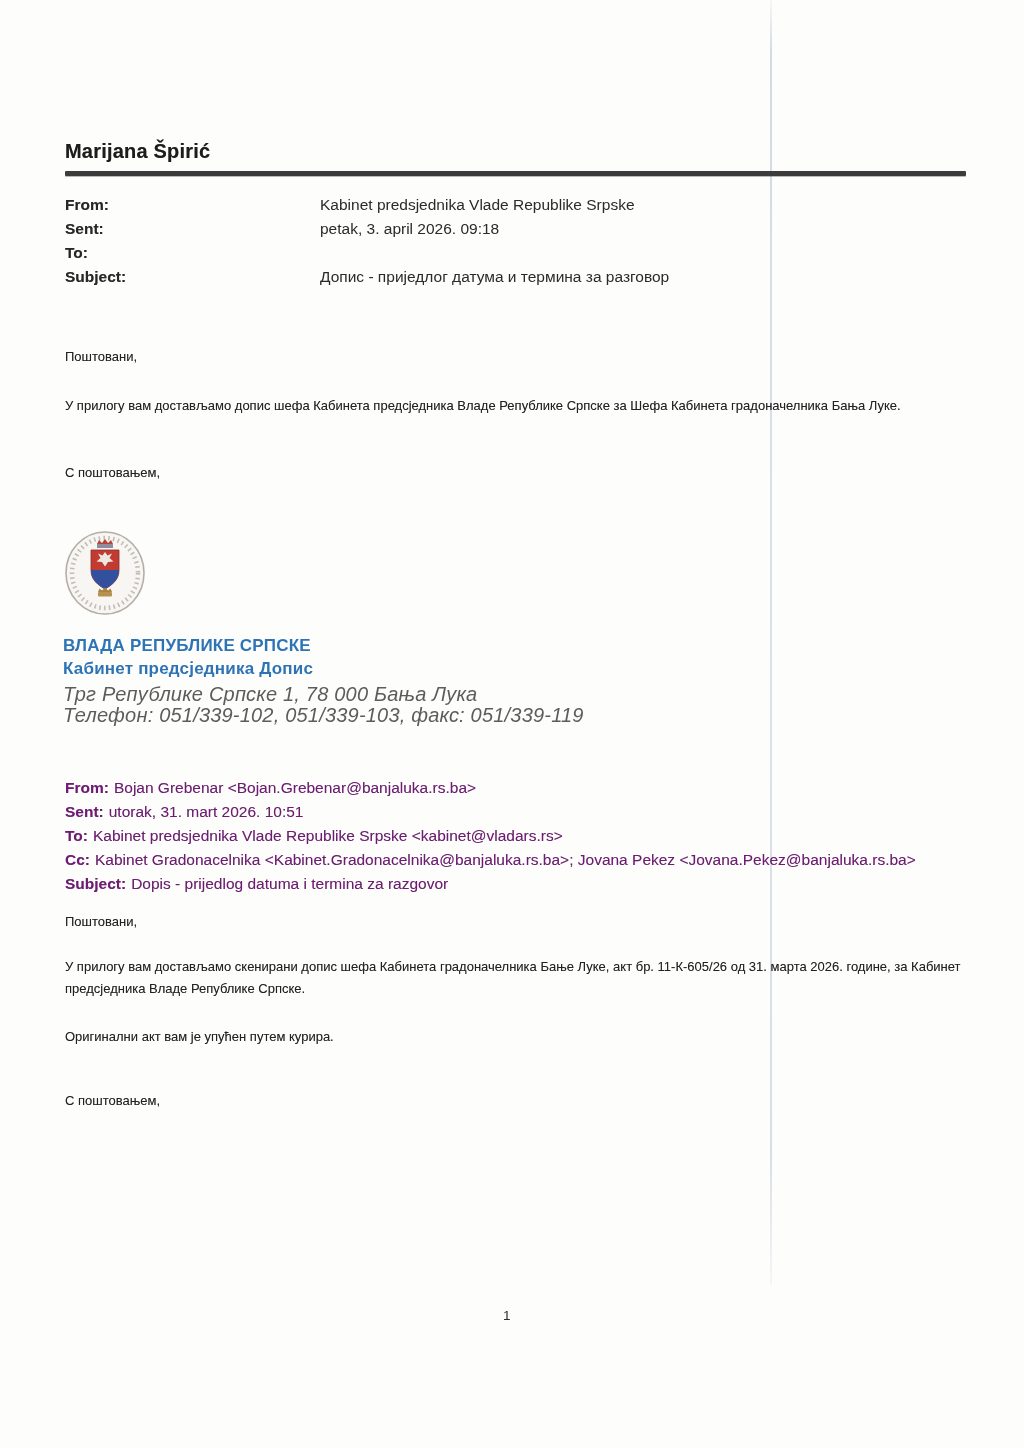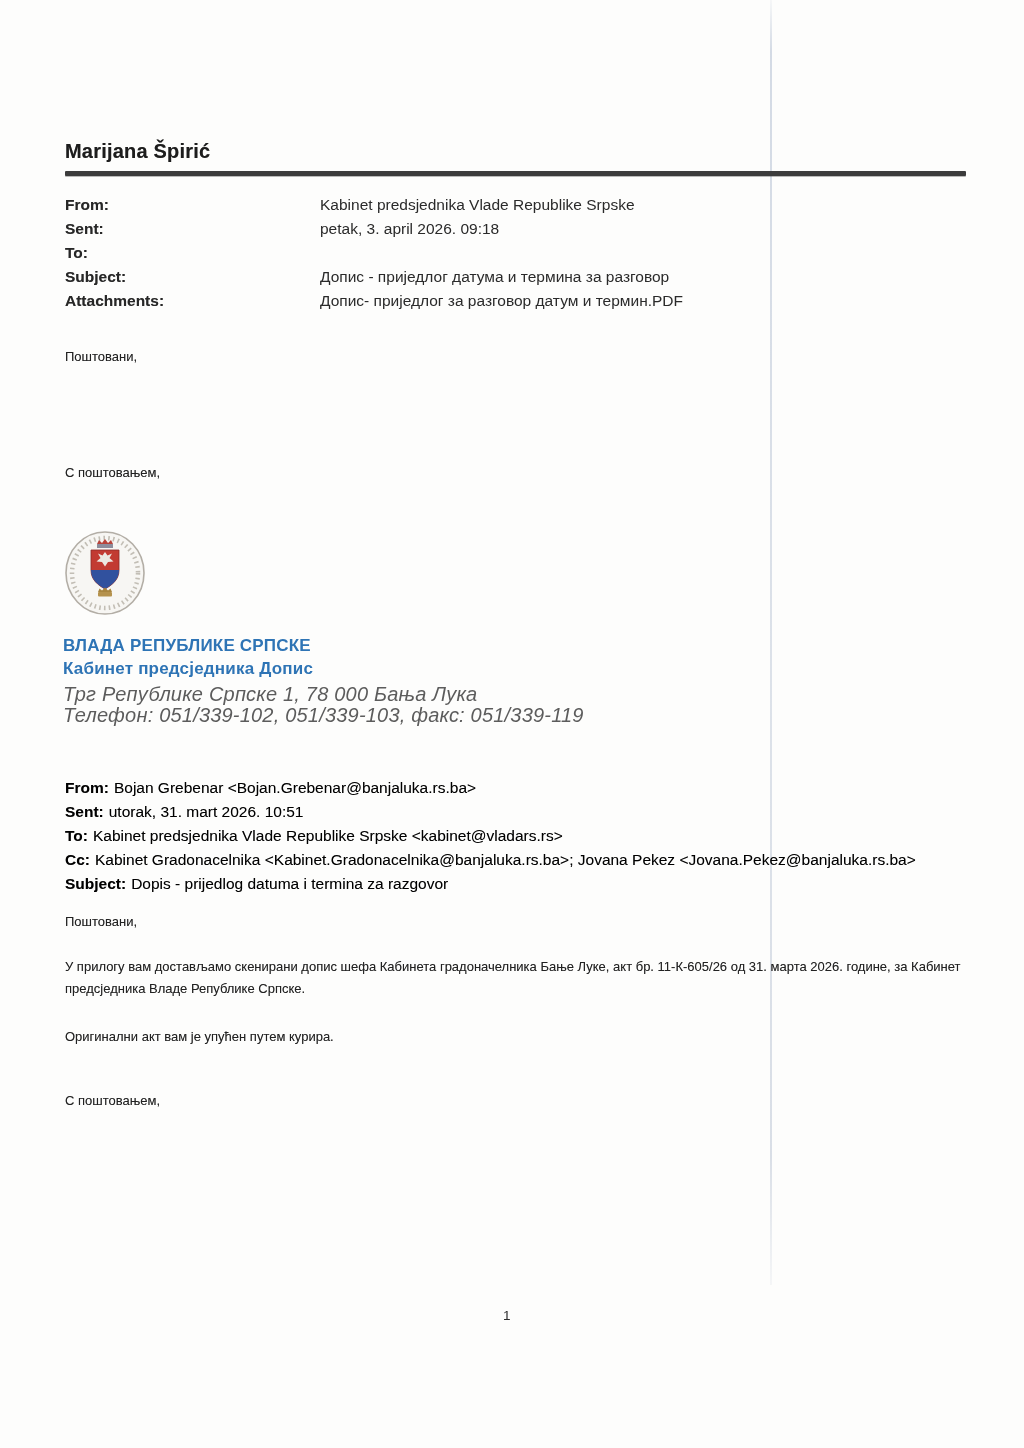--- a/index.html
+++ b/index.html
@@ -55,21 +55,21 @@
   }
   .hdr-value { color: #2a2a2a; white-space: nowrap; }
 
   .body-text {
     font-size: 13px;
     line-height: 22px;
     color: #222222;
     text-shadow: 0 0 0.4px rgba(0,0,0,0.3);
   }
 
-  .hdr2-block { font-size: 15.5px; line-height: 24px; color: #000000; }
+  .hdr2-block { font-size: 15.5px; line-height: 24px; color: #701a75; }
   .hdr2-row { white-space: nowrap; text-shadow: 0 0 0.4px rgba(0,0,0,0.3); }
   .hdr2-label { font-weight: bold; margin-right: 5px; }
 
   .sig-org, .sig-dept {
     font-size: 17px;
     font-weight: bold;
     color: #2e74b5;
     letter-spacing: 0.2px;
   }
   .sig-addr, .sig-phone {
@@ -105,27 +105,24 @@
       <span class="hdr-label">Sent:</span>
       <span class="hdr-value">petak, 3. april 2026. 09:18</span>
     </div>
     <div class="hdr-row">
       <span class="hdr-label">To:</span>
     </div>
     <div class="hdr-row">
       <span class="hdr-label">Subject:</span>
       <span class="hdr-value">Допис - приједлог датума и термина за разговор</span>
     </div>
-    <div class="hdr-row">
-      <span class="hdr-label">Attachments:</span>
-      <span class="hdr-value">Допис- приједлог за разговор датум и термин.PDF</span>
-    </div>
   </div>
 
   <div class="abs body-text" style="left:65px; top:346px;">Поштовани,</div>
+  <div class="abs body-text" style="left:65px; top:395px; width:880px;">У прилогу вам достављамо допис шефа Кабинета предсједника Владе Републике Српске за Шефа Кабинета градоначелника Бања Луке.</div>
   <div class="abs body-text" style="left:65px; top:462px;">С поштовањем,</div>
 
   <div class="abs" style="left:64px; top:530px;">
     <svg class="seal" width="82" height="86" viewBox="0 0 82 86">
       <ellipse cx="41" cy="43" rx="39" ry="41" fill="#f7f6f3" stroke="#b3aea6" stroke-width="1.6"></ellipse>
       <ellipse cx="41" cy="43" rx="33" ry="35" fill="none" stroke="#978f82" stroke-width="4.5" stroke-dasharray="1.6 3.2" opacity="0.55"></ellipse>
 
       <path d="M33 14 l2 -4 3 3 3 -4 3 4 3 -3 2 4 z" fill="#b8433a"></path>
       <path d="M33 14 h16 v4 h-16 z" fill="#8d8d9c"></path>
 

